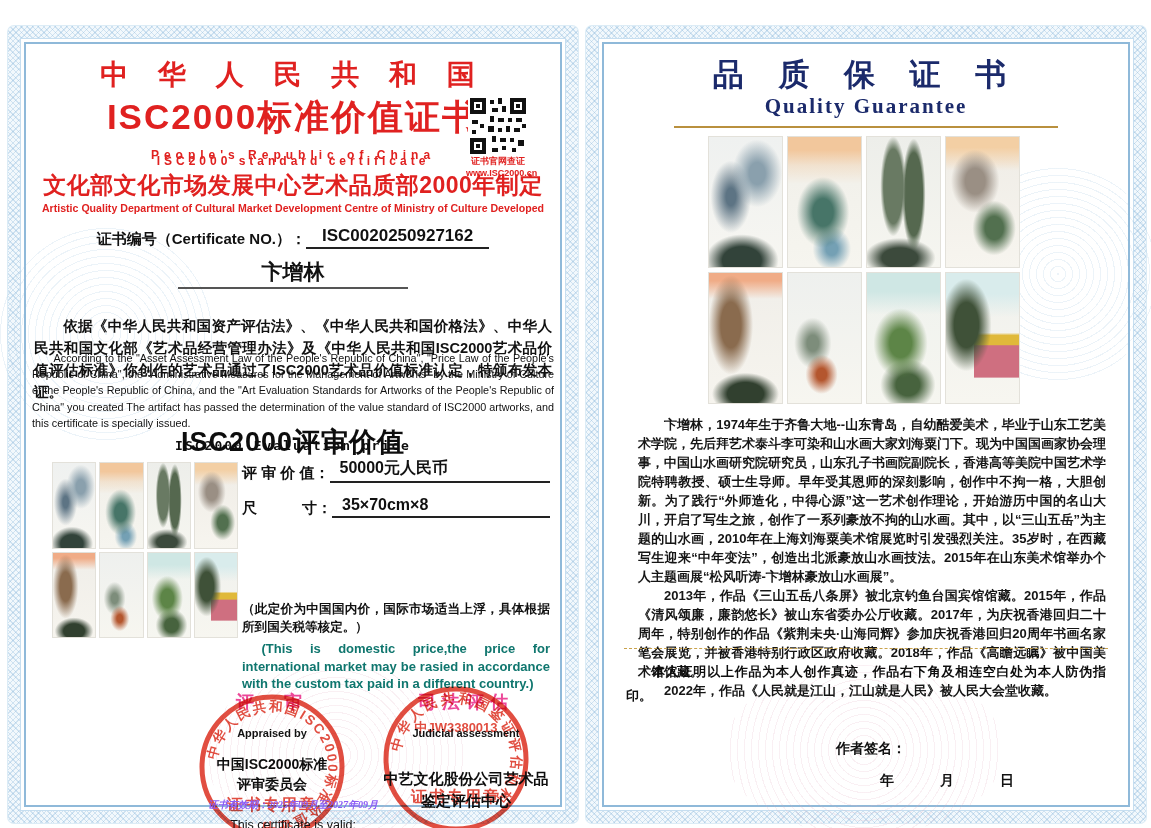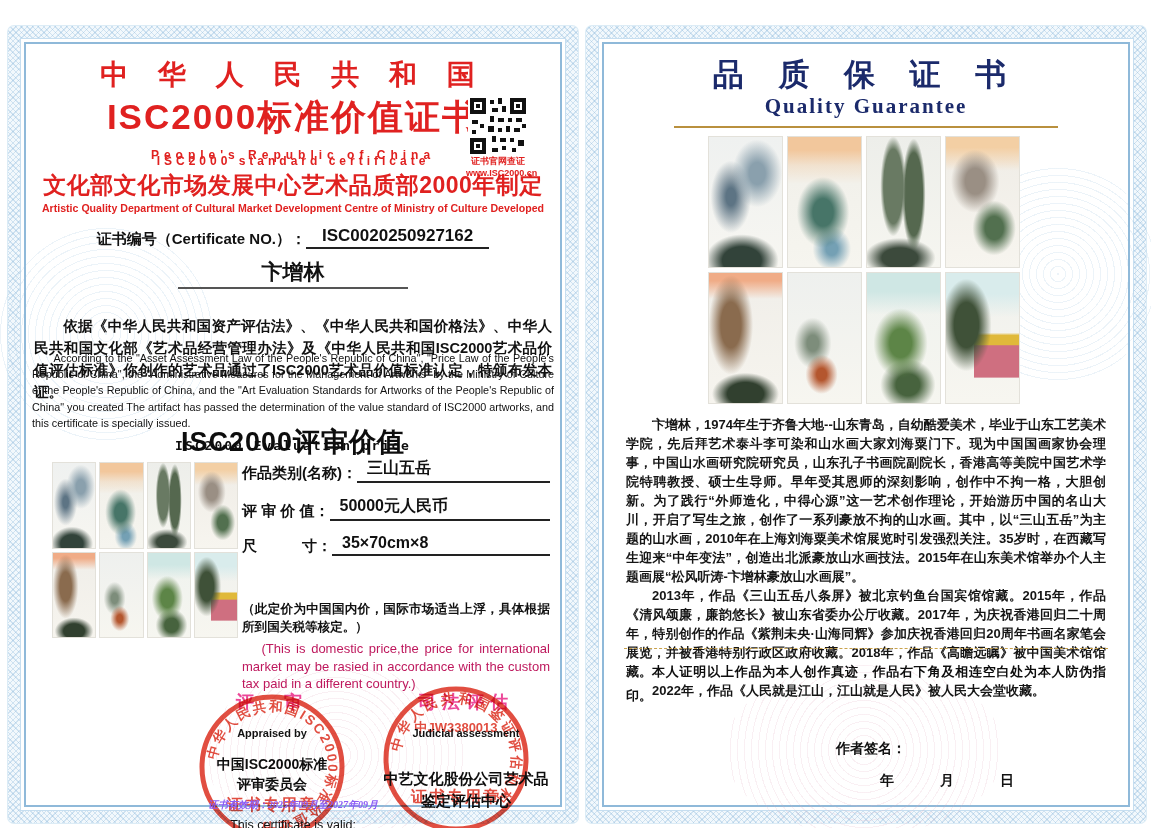--- a/index.html
+++ b/index.html
@@ -57,21 +57,21 @@
   .pgrid{display:grid;grid-template-columns:repeat(4,1fr);background:#fff;}
   .pgrid-left{left:26px;top:418px;width:186px;height:176px;gap:3px;}
   .pt{border:1px solid #e3e1da;background:#f6f5f0;background-repeat:no-repeat;}
   .fields{left:216px;top:414px;right:10px;}
   .frow{display:flex;align-items:flex-end;margin-bottom:13px;}
   .flabel{font-size:15px;font-weight:bold;color:#111;white-space:pre;flex:0 0 auto;}
   .fvalue{flex:1 1 auto;font-size:16px;font-weight:bold;color:#111;
           border-bottom:2px solid #222;padding:0 4px 2px 10px;}
   .note-cn{left:216px;top:556px;right:10px;font-size:12.6px;font-weight:bold;color:#111;
            line-height:1.45;text-align:justify;}
-  .note-en{left:216px;top:596px;right:10px;font-size:13px;font-weight:normal;color:#be185d;
+  .note-en{left:216px;top:596px;right:10px;font-size:13px;font-weight:bold;color:#0f766e;
            line-height:1.35;text-align:justify;text-indent:1.5em;}
   .app-col{width:200px;text-align:center;}
   .app-col.l{left:146px;top:646px;}
   .app-col.r{left:330px;top:646px;width:220px;}
   .app-title{font-size:18px;font-weight:bold;color:#ec4899;letter-spacing:6px;}
   .app-sub{font-size:11px;font-weight:bold;color:#111;margin-top:13px;}
   .stamp{position:absolute;opacity:.88;mix-blend-mode:multiply;}
   .stamp.l{left:168px;top:648px;}
   .stamp.r{left:352px;top:640px;}
   .org{position:absolute;text-align:center;z-index:3;color:#0d0d0d;font-weight:bold;}
@@ -80,21 +80,21 @@
   .validity{top:754px;font-size:10px;font-weight:bold;color:#8b5cf6;z-index:3;
             font-family:"Liberation Serif", serif;font-style:italic;}
   .validity-en{top:774px;font-size:12.5px;color:#111;z-index:3;}
   
   .navy{color:#1b2a6b;}
   .rc-title{top:10px;font-size:31px;font-weight:bold;letter-spacing:13px;}
   .rc-en{top:50px;font-size:21px;font-weight:bold;letter-spacing:2px;
          font-family:"Liberation Serif", serif;}
   .gold-line{top:82px;left:70px;right:70px;border-top:2px solid #b9903e;}
   .pgrid-right{left:104px;top:92px;width:312px;height:268px;gap:4px;}
-  .bio{left:22px;top:372px;right:22px;color:#151515;font-size:13px;font-weight:600;
+  .bio{left:34px;top:372px;right:22px;color:#151515;font-size:13px;font-weight:600;
        line-height:1.46;text-align:justify;}
   .bio p{margin:0;text-indent:2em;}
   .gold-dash{top:604px;left:20px;right:20px;border-top:1px dashed #c9a24b;}
   .declaration{top:616px;left:22px;right:22px;font-size:13px;font-weight:bold;color:#0d0d0d;
                line-height:1.85;text-indent:2em;text-align:justify;}
   .sig-label{left:232px;top:696px;font-size:14px;font-weight:bold;color:#111;}
   .date-label{left:276px;top:728px;font-size:14px;font-weight:bold;color:#111;letter-spacing:6px;}
   
   .a1{background-image:
       radial-gradient(70% 28% at 45% 95%, #32433a 0 38%, transparent 72%),
@@ -216,24 +216,20 @@
       <div class="pt a3"></div>
       <div class="pt a4"></div>
       <div class="pt a5"></div>
       <div class="pt a6"></div>
       <div class="pt a7"></div>
       <div class="pt a8"></div>
     </div>
 
     <div class="abs fields">
       <div class="frow">
-        <span class="flabel">作品类别(名称)：</span>
-        <span class="fvalue">三山五岳</span>
-      </div>
-      <div class="frow">
         <span class="flabel">评 审 价 值：</span>
         <span class="fvalue">50000元人民币</span>
       </div>
       <div class="frow">
         <span class="flabel">尺　　　寸：</span>
         <span class="fvalue">35×70cm×8</span>
       </div>
     </div>
 
     <div class="abs note-cn">（此定价为中国国内价，国际市场适当上浮，具体根据所到国关税等核定。）</div>

